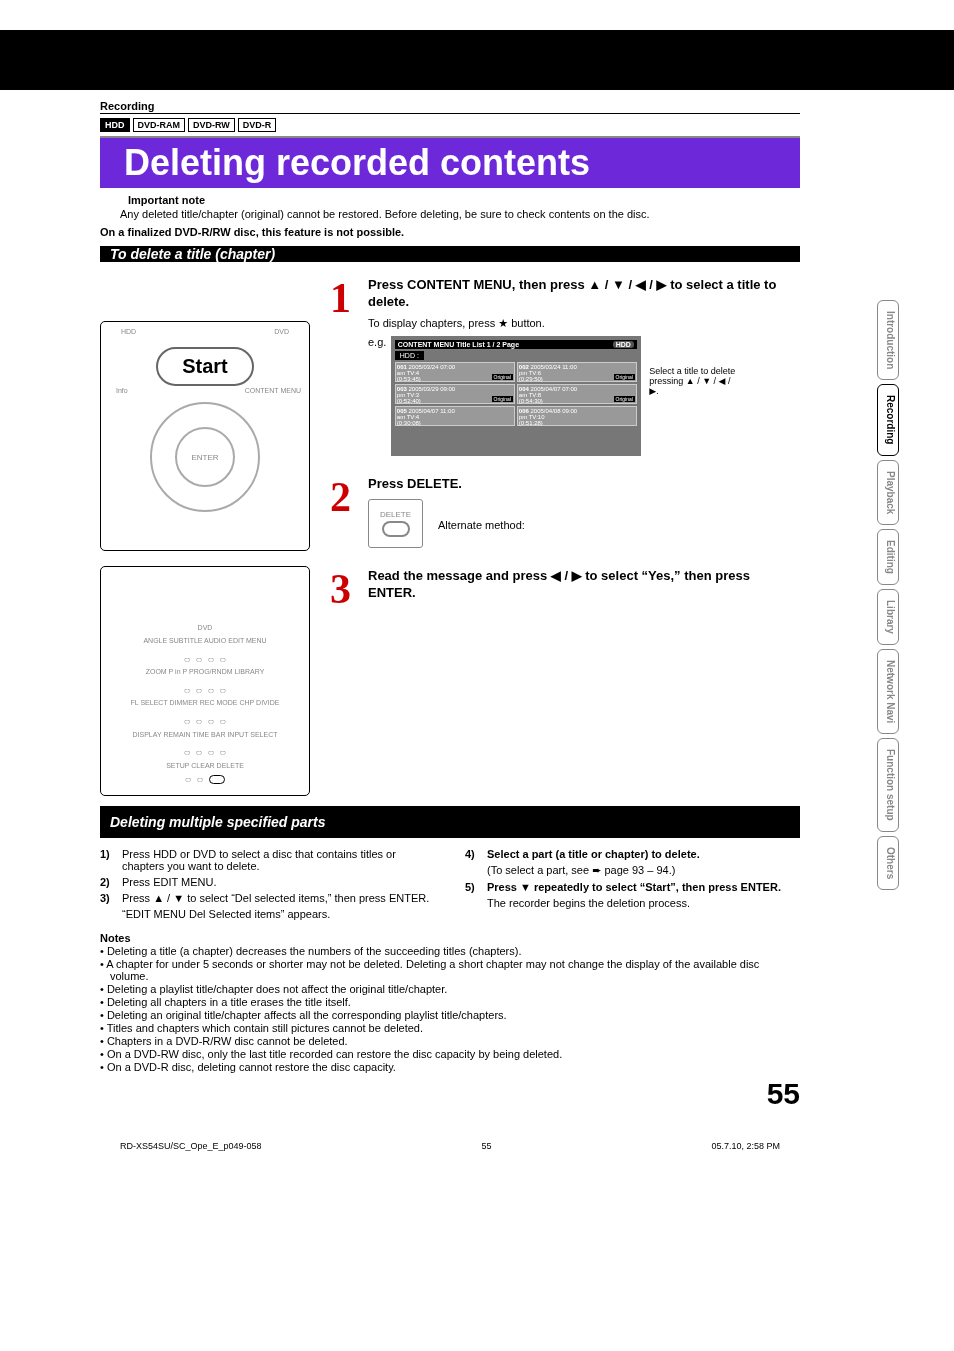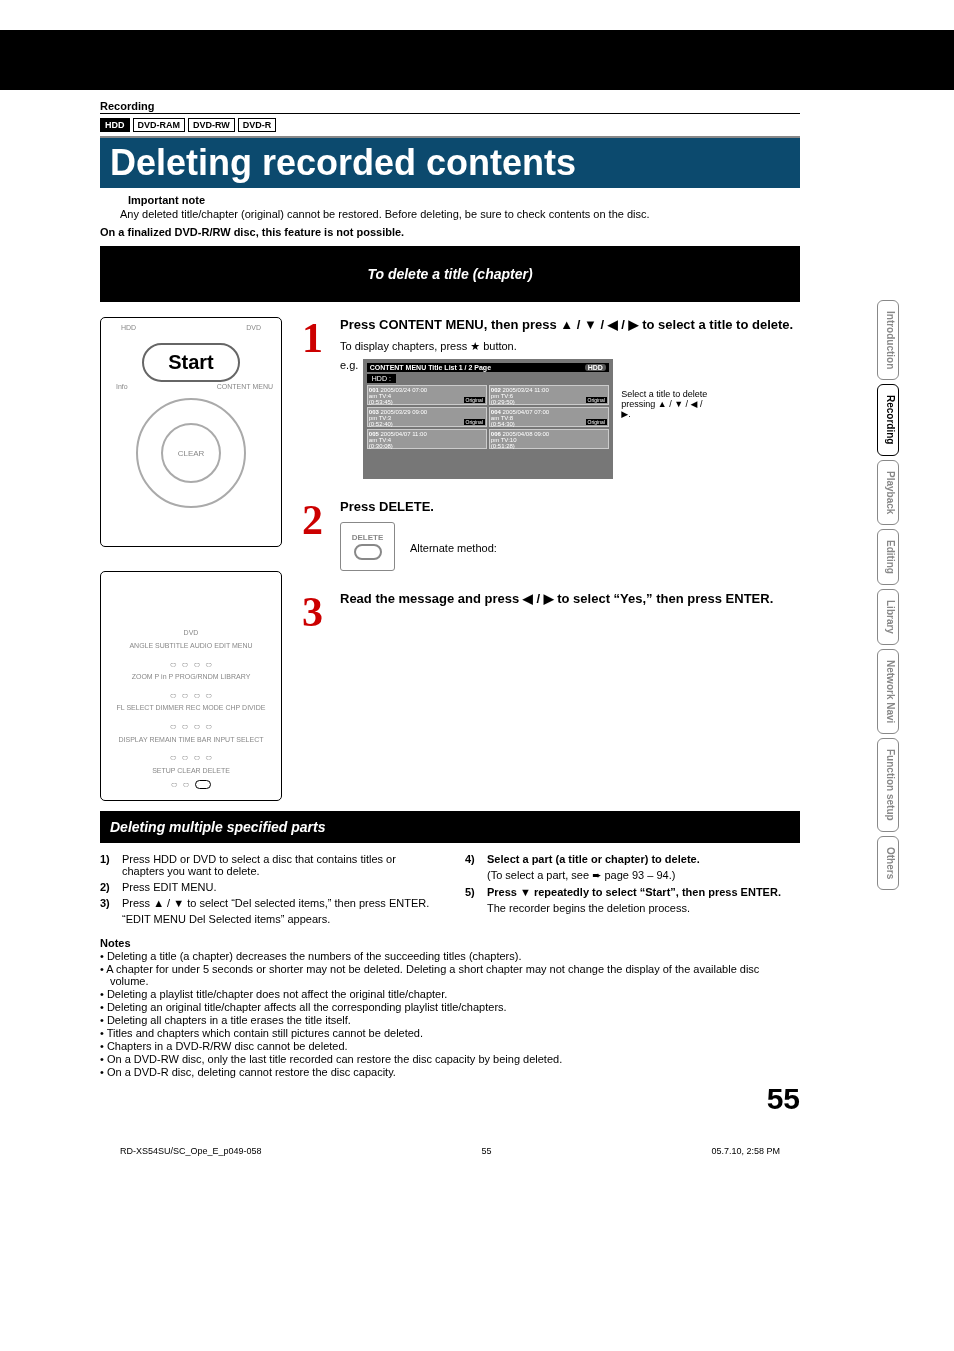--- a/index.html
+++ b/index.html
@@ -4,48 +4,48 @@
 <style>
   * { box-sizing: border-box; margin: 0; padding: 0; }
   body { font-family: Arial, Helvetica, sans-serif; background: #fff; color: #000; width: 954px; margin: 0 auto; position: relative; }
   .top-black { background: #000; height: 60px; width: 100%; margin-top: 30px; }
   .page-wrap { padding: 0 50px 0 100px; position: relative; }
   .content-area { width: 700px; }
   .section-label { font-size: 11px; font-weight: bold; margin-top: 10px; border-bottom: 1px solid #000; padding-bottom: 1px; width: 700px; }
   .badges { display: flex; gap: 3px; margin-top: 4px; }
   .badge { font-size: 9px; font-weight: bold; border: 1px solid #000; padding: 1px 4px; }
   .badge-hdd { background: #000; color: #fff; }
-  .page-title-bar { background: #0c4a6e; color: #fff; font-size: 36px; font-weight: bold; padding: 4px 10px; margin-top: 4px; border-top: 2px solid #888; width: 700px; }
+  .page-title-bar { background: #6d28d9; color: #fff; font-size: 36px; font-weight: bold; padding: 4px 24px; margin-top: 4px; border-top: 2px solid #888; width: 700px; }
   .important-note { font-size: 11px; font-weight: bold; margin-top: 6px; margin-left: 28px; }
   .important-text { font-size: 11px; margin-left: 20px; margin-top: 2px; }
   .bold-line { font-size: 11px; font-weight: bold; margin-top: 6px; }
-  .sub-heading-bar { background: #000; color: #fff; font-size: 14px; font-weight: bold; font-style: italic; padding: 20px 10px; margin-top: 8px; width: 700px; text-align: center; }
+  .sub-heading-bar { background: #000; color: #fff; font-size: 14px; font-weight: bold; font-style: italic; padding: 0 10px; margin-top: 8px; width: 700px; }
   .main-flex { display: flex; gap: 20px; margin-top: 15px; }
-  .left-panels { width: 182px; display: flex; flex-direction: column; gap: 24px; }
+  .left-panels { width: 210px; display: flex; flex-direction: column; gap: 15px; margin-top: 44px; }
   .device-box { border: 1px solid #000; border-radius: 5px; height: 230px; display: flex; align-items: center; justify-content: center; position: relative; }
   .start-pill { border: 2px solid #666; border-radius: 20px; padding: 6px 24px; font-size: 20px; font-weight: bold; position: absolute; top: 25px; }
   .remote-box { border: 1px solid #000; border-radius: 5px; height: 230px; display: flex; flex-direction: column; align-items: center; justify-content: flex-end; padding: 8px; }
   .remote-labels { font-size: 7px; color: #888; text-align: center; line-height: 1.8; }
   .right-steps { flex: 1; }
   .step-row { display: flex; gap: 8px; margin-bottom: 20px; }
   .step-num { font-size: 42px; font-weight: bold; color: #c00; font-family: Georgia, serif; line-height: 1; width: 30px; }
   .step-body { flex: 1; }
   .step-head { font-size: 13px; font-weight: bold; line-height: 1.3; }
   .step-text { font-size: 11px; margin-top: 6px; }
   .eg-block { margin-top: 6px; }
   .eg-text { font-size: 11px; display: inline-block; vertical-align: top; }
   .title-list-box { display: inline-block; background: #777; width: 250px; height: 120px; vertical-align: top; font-size: 7px; color: #fff; padding: 4px; position: relative; }
   .tl-header { background: #000; padding: 1px 3px; font-weight: bold; }
   .tl-hdd { background: #000; display: inline-block; padding: 1px 5px; margin-top: 2px; }
   .tl-grid { display: grid; grid-template-columns: 1fr 1fr; gap: 2px; margin-top: 2px; }
   .tl-cell { background: #999; border: 1px solid #ccc; font-size: 6px; padding: 1px; height: 20px; position: relative; }
   .tl-cell .orig { background: #000; color: #fff; font-size: 5px; padding: 0 2px; position: absolute; bottom: 1px; right: 1px; }
   .annot-right { display: inline-block; width: 90px; font-size: 9px; vertical-align: top; margin-left: 4px; padding-top: 30px; }
   .delete-btn { border: 1px solid #888; border-radius: 3px; padding: 10px; width: 55px; display: flex; flex-direction: column; align-items: center; margin-top: 6px; }
-  .delete-btn-label { font-size: 8px; color: #888; font-weight: bold; }
+  .delete-btn-label { font-size: 8px; color: #888; }
   .delete-btn-shape { width: 28px; height: 16px; border: 2px solid #888; border-radius: 10px; margin-top: 2px; }
   .sub-heading-bar2 { background: #000; color: #fff; font-size: 14px; font-weight: bold; font-style: italic; padding: 8px 10px; margin-top: 10px; width: 700px; }
   .two-col { display: flex; gap: 30px; margin-top: 10px; font-size: 11px; width: 700px; }
   .two-col > div { flex: 1; }
   .step-list { list-style: none; }
   .step-list li { margin-bottom: 4px; display: flex; }
   .step-list li .num { font-weight: bold; width: 22px; flex-shrink: 0; }
   .step-list li .txt { flex: 1; }
   .step-list li .txt .b { font-weight: bold; }
   .indent-text { margin-left: 22px; margin-top: 2px; }
@@ -101,21 +101,21 @@
 
     <div class="main-flex">
       <div class="left-panels">
         <div class="device-box">
           <div class="tiny" style="position:absolute; top:6px; left:20px;">HDD</div>
           <div class="tiny" style="position:absolute; top:6px; right:20px;">DVD</div>
           <div class="start-pill">Start</div>
           <div class="tiny" style="position:absolute; top:65px; left:15px;">Info</div>
           <div class="tiny" style="position:absolute; top:65px; right:8px;">CONTENT MENU</div>
           <div class="nav-pad">
-            <div class="enter-circle" style="position:static;">CLEAR</div>
+            <div class="enter-circle" style="position:static;">ENTER</div>
           </div>
         </div>
         <div class="remote-box">
           <div class="remote-labels">DVD</div>
           <div class="remote-labels">ANGLE   SUBTITLE   AUDIO   EDIT MENU</div>
           <div class="remote-labels" style="margin-top:6px;">⬭ &nbsp; ⬭ &nbsp; ⬭ &nbsp; ⬭</div>
           <div class="remote-labels">ZOOM    P in P    PROG/RNDM  LIBRARY</div>
           <div class="remote-labels" style="margin-top:6px;">⬭ &nbsp; ⬭ &nbsp; ⬭ &nbsp; ⬭</div>
           <div class="remote-labels">FL SELECT  DIMMER  REC MODE  CHP DIVIDE</div>
           <div class="remote-labels" style="margin-top:6px;">⬭ &nbsp; ⬭ &nbsp; ⬭ &nbsp; ⬭</div>
@@ -215,22 +215,22 @@
         </ul>
         <div class="indent-text">The recorder begins the deletion process.</div>
       </div>
     </div>
 
     <div class="notes-head">Notes</div>
     <ul class="notes-list" id="notes-list">
         <li>Deleting a title (a chapter) decreases the numbers of the succeeding titles (chapters).</li>
         <li>A chapter for under 5 seconds or shorter may not be deleted. Deleting a short chapter may not change the display of the available disc volume.</li>
         <li>Deleting a playlist title/chapter does not affect the original title/chapter.</li>
+        <li>Deleting all chapters in a title erases the title itself.</li>
         <li>Deleting an original title/chapter affects all the corresponding playlist title/chapters.</li>
-        <li>Deleting all chapters in a title erases the title itself.</li>
         <li>Titles and chapters which contain still pictures cannot be deleted.</li>
         <li>Chapters in a DVD-R/RW disc cannot be deleted.</li>
         <li>On a DVD-RW disc, only the last title recorded can restore the disc capacity by being deleted.</li>
         <li>On a DVD-R disc, deleting cannot restore the disc capacity.</li>
       </ul>
 
     <div class="page-num">55</div>
 
     <div class="footer-line">
       <span>RD-XS54SU/SC_Ope_E_p049-058</span>

